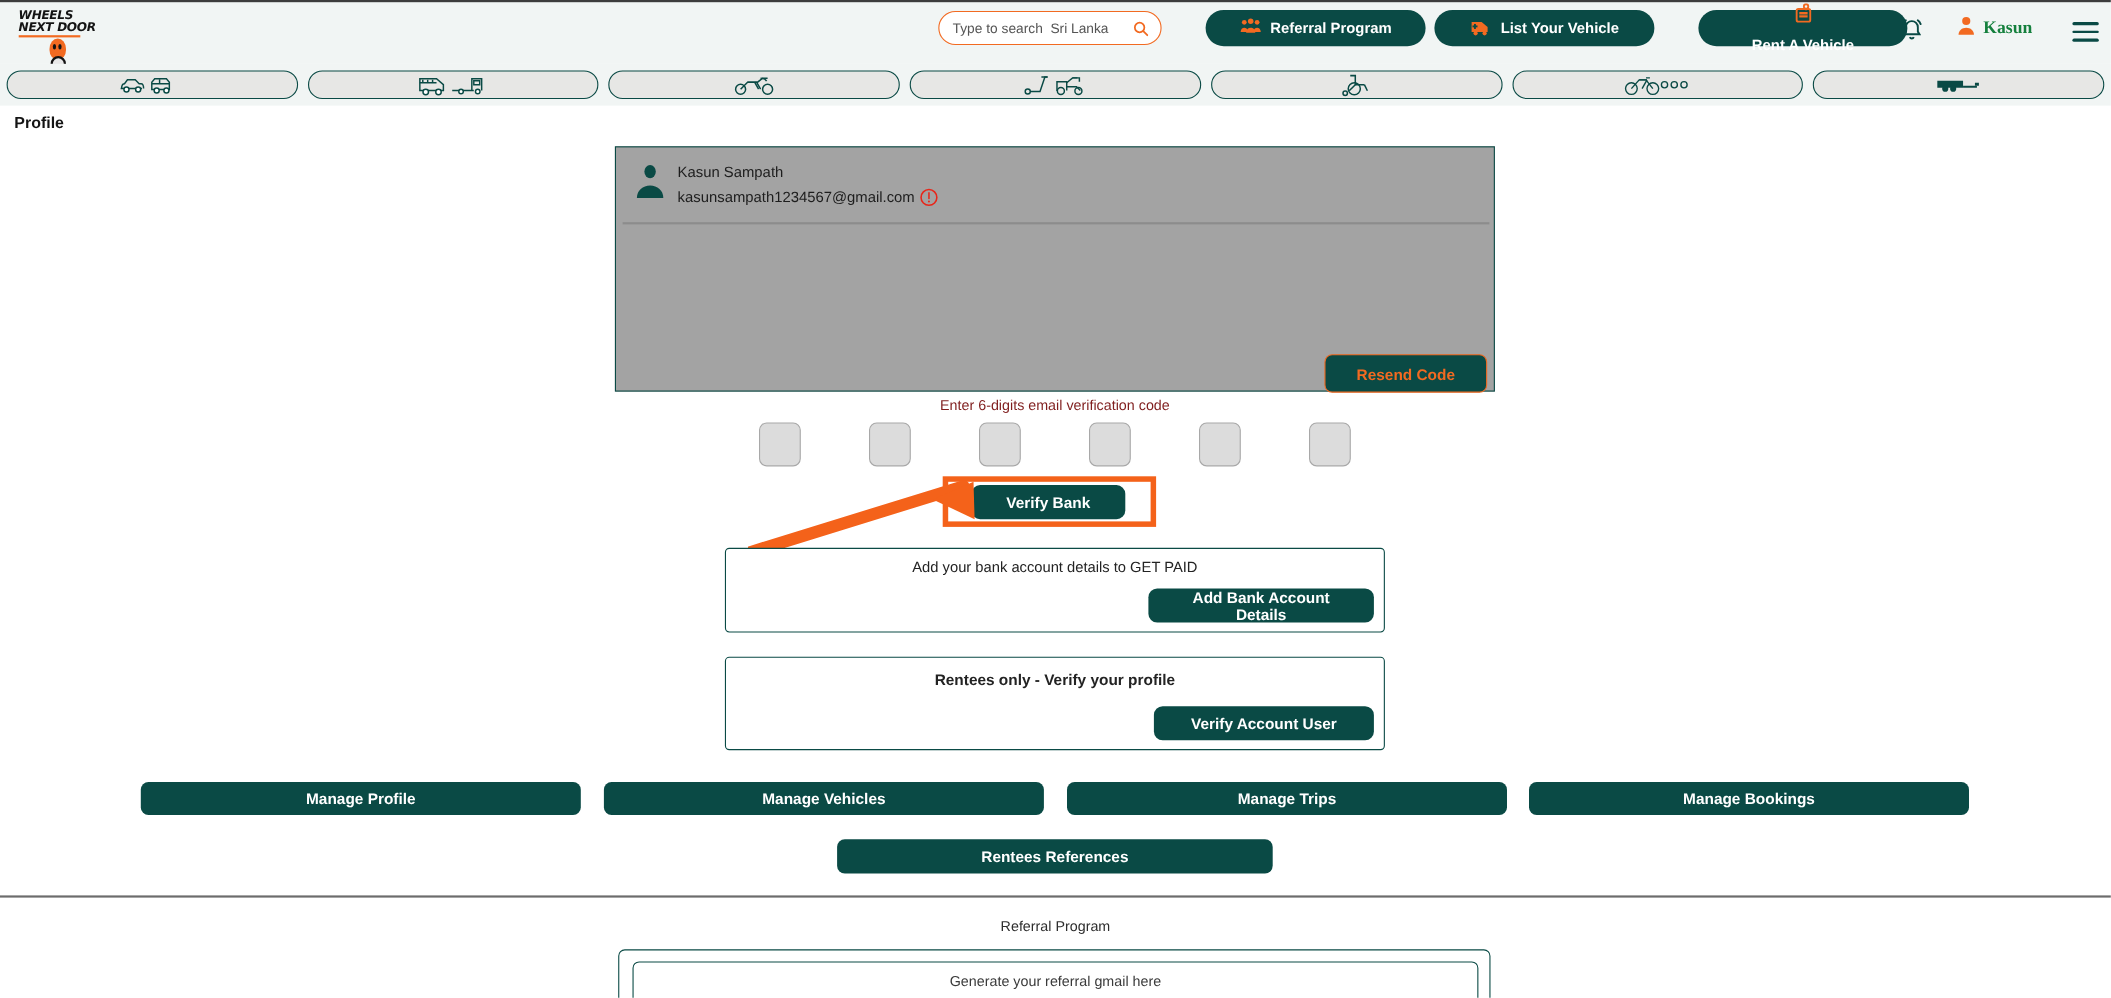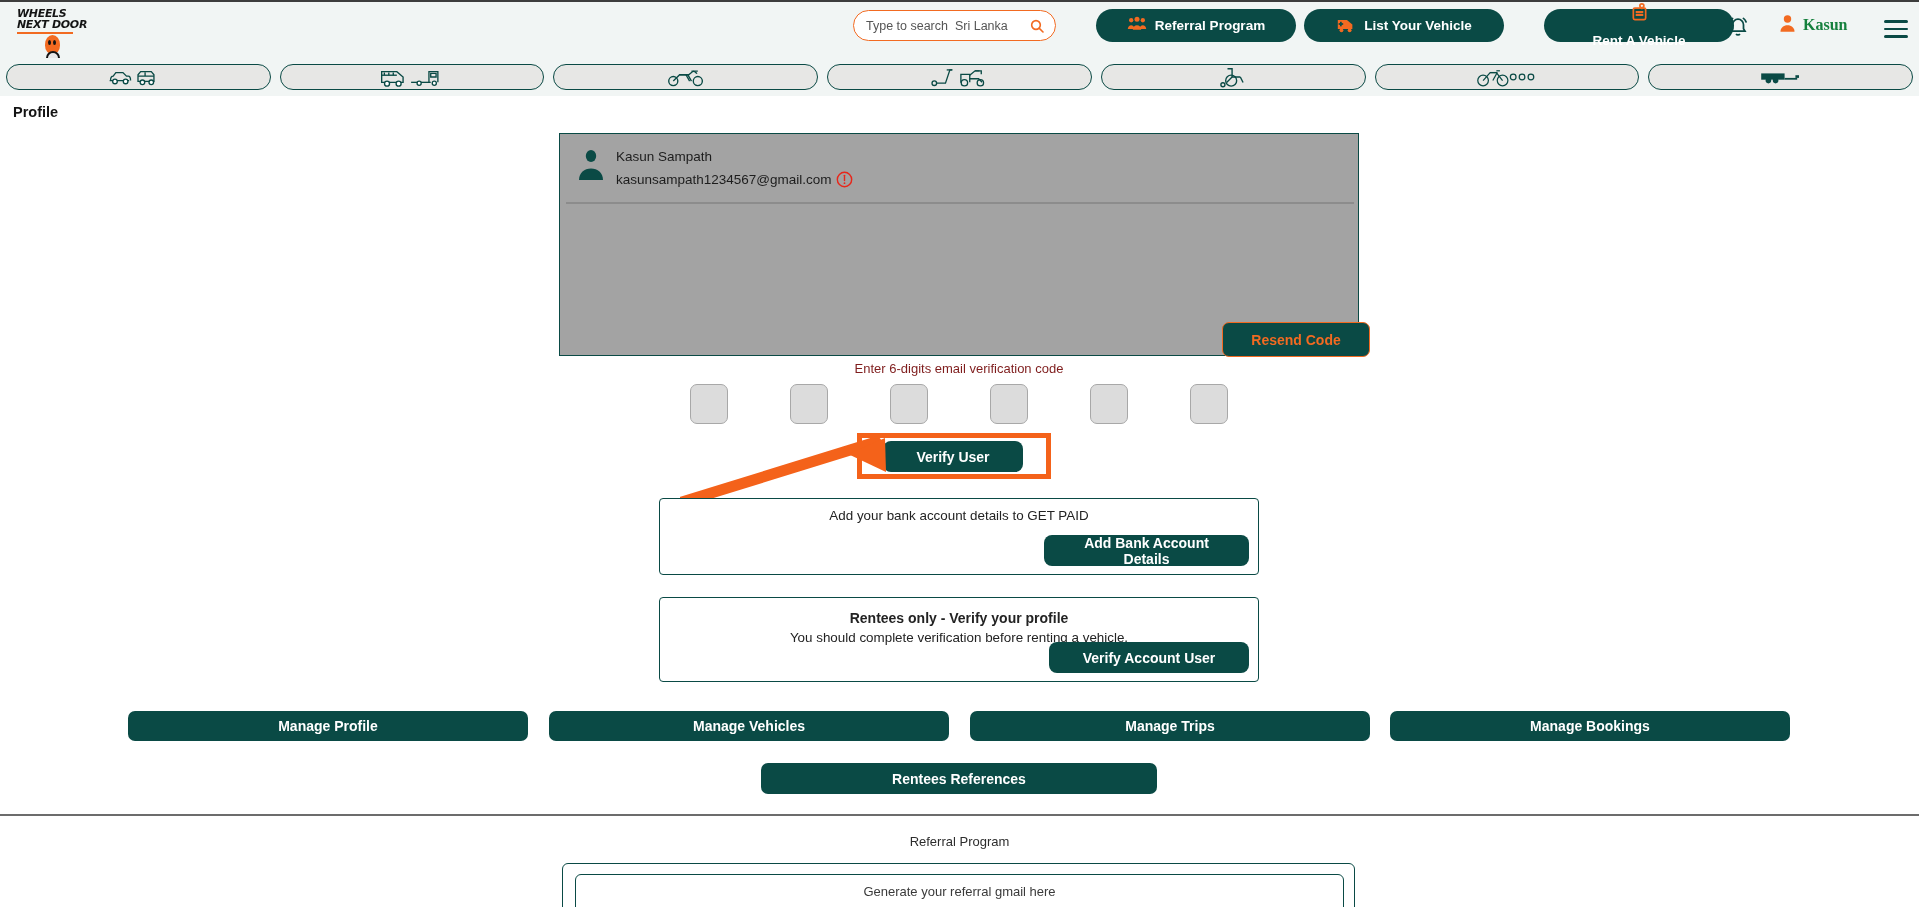--- a/index.html
+++ b/index.html
@@ -184,21 +184,20 @@
   .resend-btn {
     position: absolute; left: 1204px; top: 226px;
     width: 148px; height: 35px;
     background: #0a4a45;
     border: 1.8px solid #f26a21;
     border-radius: 7px;
     color: #f26a21;
     font-size: 14px; font-weight: bold;
     font-family: "Liberation Sans", sans-serif;
     cursor: pointer;
-    margin-left: 18px;
   }
   .code-label {
     position: absolute; left: 559px; top: 265px;
     width: 800px; text-align: center;
     font-size: 13px; color: #7f1d1d;
     font-family: "Liberation Sans", sans-serif;
   }
   .code-inputs {
     position: absolute; left: 559px; top: 288px;
     width: 800px;
@@ -541,35 +540,34 @@
   <div class="code-inputs">
     <input class="code-cell" maxlength="1" value="" style="">
     <input class="code-cell" maxlength="1" value="" style="">
     <input class="code-cell" maxlength="1" value="" style="">
     <input class="code-cell" maxlength="1" value="" style="">
     <input class="code-cell" maxlength="1" value="" style="">
     <input class="code-cell" maxlength="1" value="" style="">
   </div>
 
   <div class="verify-highlight"></div>
-  <button class="verify-btn">Verify User</button>
+  <button class="verify-btn">Verify Bank</button>
 
   <svg class="arrow-annot" width="240" height="70" viewBox="0 0 240 70">
     <path d="M2 66 L196 6" stroke="#f4621a" stroke-width="11" stroke-linecap="round"></path>
     <path d="M205 2 L206 36 L168 18 Z" fill="#f4621a"></path>
   </svg>
 
   <div class="info-panel" id="panel-owner">
     <div class="ip-line">Add your bank account details to GET PAID</div>
     <button class="ip-btn" id="btn-bank">Add Bank Account Details</button>
   </div>
 
   <div class="info-panel" id="panel-rentee">
     <div class="ip-line bold">Rentees only - Verify your profile</div>
-    <div class="ip-line">You should complete verification before renting a vehicle.</div>
     <button class="ip-btn" id="btn-verify-user">Verify Account User</button>
   </div>
 
   <button class="manage-btn" id="mb-0">Manage Profile</button>
   <button class="manage-btn" id="mb-1">Manage Vehicles</button>
   <button class="manage-btn" id="mb-2">Manage Trips</button>
   <button class="manage-btn" id="mb-3">Manage Bookings</button>
   <button class="manage-btn" id="mb-pay">Rentees References</button>
 
   <div class="hr-line"></div>

